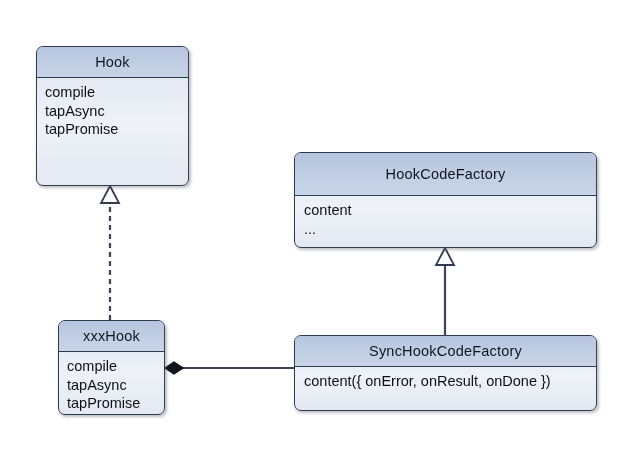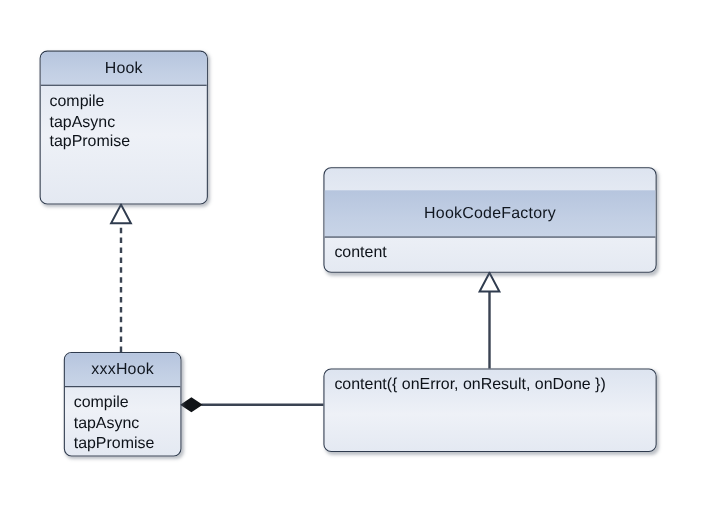--- a/index.html
+++ b/index.html
@@ -57,21 +57,21 @@
     font-size: 14.5px;
     line-height: 18.5px;
   }
   .uml-body .member {
     white-space: nowrap;
   }
   
   #box-hook            { left: 36px;  top: 46px;  width: 153px; height: 140px; }
   #box-hook .uml-header { height: 31px; }
   #box-hookcodefactory { left: 294px; top: 152px; width: 303px; height: 96px; }
-  #box-hookcodefactory .uml-header { height: 43px; margin-top: 20px; }
+  #box-hookcodefactory .uml-header { height: 43px; }
   #box-xxxhook         { left: 58px;  top: 320px; width: 107px; height: 95px; }
   #box-xxxhook .uml-header { height: 31px; }
   #box-synchookfactory { left: 294px; top: 335px; width: 303px; height: 76px; }
   #box-synchookfactory .uml-header { height: 31px; }
   #box-hookcodefactory .uml-body,
   #box-synchookfactory .uml-body { padding-left: 9px; }
 </style>
 </head>
 <body>
 
@@ -121,18 +121,21 @@
       <span>xxxHook</span>
     </div>
     <div class="uml-body">
       <div class="member">compile</div>
       <div class="member">tapAsync</div>
       <div class="member">tapPromise</div>
     </div>
   </div>
 
   <div class="uml-class" id="box-synchookfactory">
+    <div class="uml-header">
+      <span>SyncHookCodeFactory</span>
+    </div>
     <div class="uml-body">
       <div class="member">content({ onError, onResult, onDone })</div>
     </div>
   </div>
 
 </div>
 
 </body></html>

